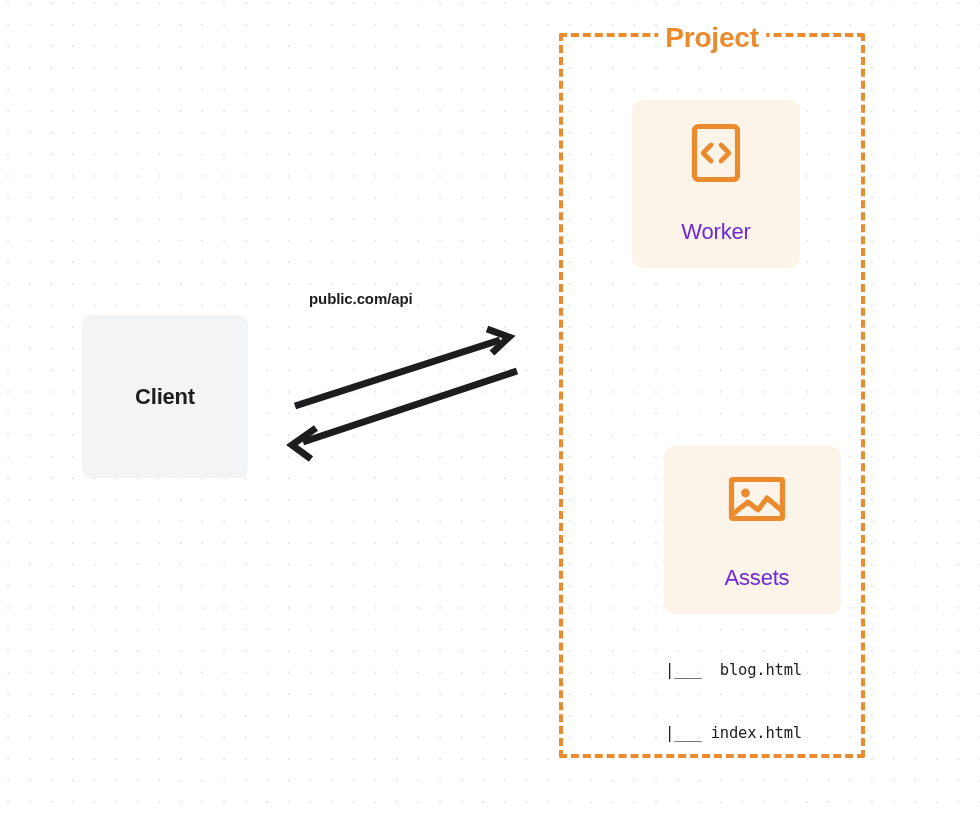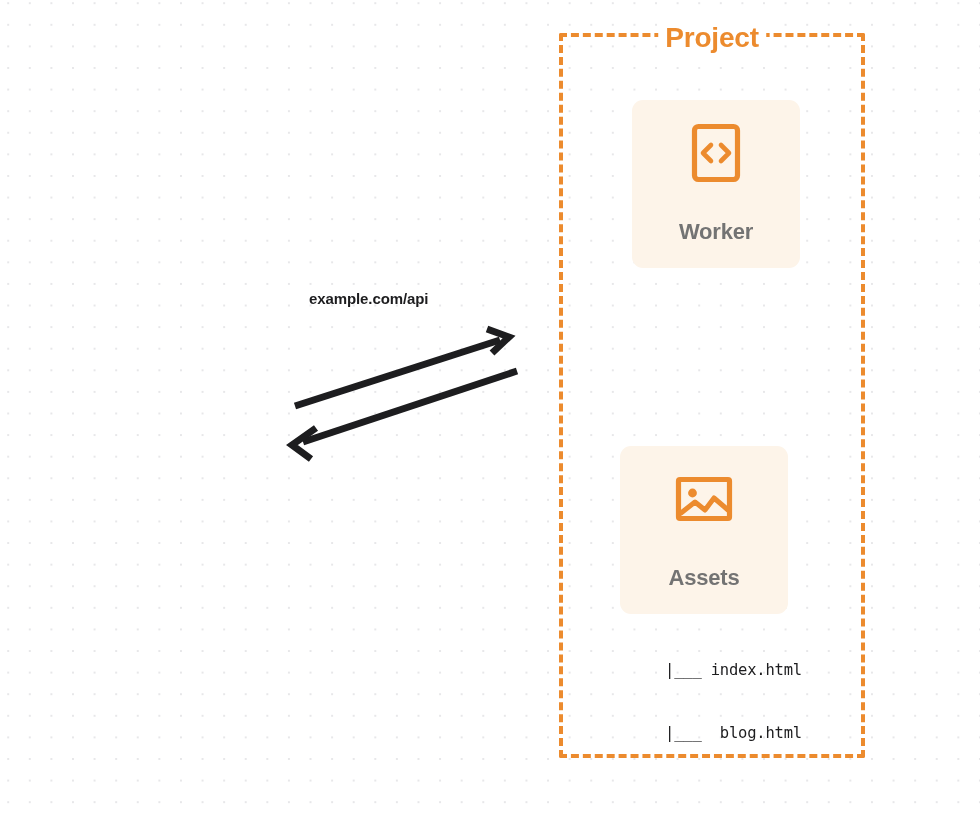--- a/index.html
+++ b/index.html
@@ -72,32 +72,32 @@
     width: 168px;
     height: 168px;
     background: #fdf4e9;
     border-radius: 11px;
     display: flex;
     flex-direction: column;
     align-items: center;
     justify-content: center;
   }
   #worker-card { left: 632px; top: 100px; }
-  #assets-card { left: 620px; top: 446px; }
+  #assets-card { left: 664px; top: 446px; padding-left: 9px; }
 
   .service-icon {
     width: 60px;
     height: 60px;
     display: block;
   }
   .service-label {
     margin-top: 36px;
     font-size: 22px;
-    font-weight: bold;
-    color: #737373;
+    font-weight: normal;
+    color: #6d28d9;
     letter-spacing: -0.2px;
   }
 
   
   #file-tree {
     position: absolute;
     left: 606px;
     top: 618px;
     width: 196px;
     font-family: "DejaVu Sans Mono", monospace;
@@ -130,35 +130,38 @@
     color: #1d1d1f;
     letter-spacing: -0.1px;
     white-space: nowrap;
   }
 </style>
 </head>
 <body>
 
 <div id="canvas">
 
+  <div id="client-node">
+    <span class="node-label">Client</span>
+  </div>
 
   <svg id="connector-svg" viewBox="0 0 980 818" xmlns="http://www.w3.org/2000/svg">
 
     <g>
       <line x1="295" y1="406" x2="500" y2="340" stroke="#1d1d1f" stroke-width="7" stroke-linecap="butt"></line>
       <polyline points="487,329 509,337 492,353" fill="none" stroke="#1d1d1f" stroke-width="7" stroke-linecap="butt" stroke-linejoin="miter"></polyline>
     </g>
 
     <g>
       <line x1="517" y1="371" x2="303" y2="442" stroke="#1d1d1f" stroke-width="7" stroke-linecap="butt"></line>
       <polyline points="316,428 292,445 311,459" fill="none" stroke="#1d1d1f" stroke-width="7" stroke-linecap="butt" stroke-linejoin="miter"></polyline>
     </g>
   </svg>
 
-  <div id="request-label">example.com/api</div>
+  <div id="request-label">public.com/api</div>
 
   <div id="project-container">
     <div id="project-title">Project</div>
   </div>
 
   <div id="worker-card" class="service-card">
     <span class="service-icon">
       <svg viewBox="0 0 60 60" width="60" height="60" xmlns="http://www.w3.org/2000/svg">
         <rect x="8.5" y="3.5" width="43" height="53" rx="4" ry="4" fill="none" stroke="#ec8b2e" stroke-width="5.2"></rect>
         <polyline points="25,22 17,30 25,38" fill="none" stroke="#ec8b2e" stroke-width="4.6" stroke-linecap="round" stroke-linejoin="round"></polyline>
@@ -173,18 +176,18 @@
       <svg viewBox="0 0 60 60" width="60" height="60" xmlns="http://www.w3.org/2000/svg">
         <rect x="4.5" y="10.5" width="51" height="39" rx="1.5" ry="1.5" fill="none" stroke="#ec8b2e" stroke-width="5.2"></rect>
         <circle cx="18.5" cy="24" r="4.4" fill="#ec8b2e"></circle>
         <polyline points="7,44 21,33 31,41 40,29 54,41" fill="none" stroke="#ec8b2e" stroke-width="5" stroke-linecap="round" stroke-linejoin="round"></polyline>
       </svg>
     </span>
     <span class="service-label">Assets</span>
   </div>
 
   <div id="file-tree">
+    <span class="tree-row">   |___  blog.html</span>
     <span class="tree-row">   |___ index.html</span>
-    <span class="tree-row">   |___  blog.html</span>
     
   </div>
 
 </div>
 
 </body></html>

